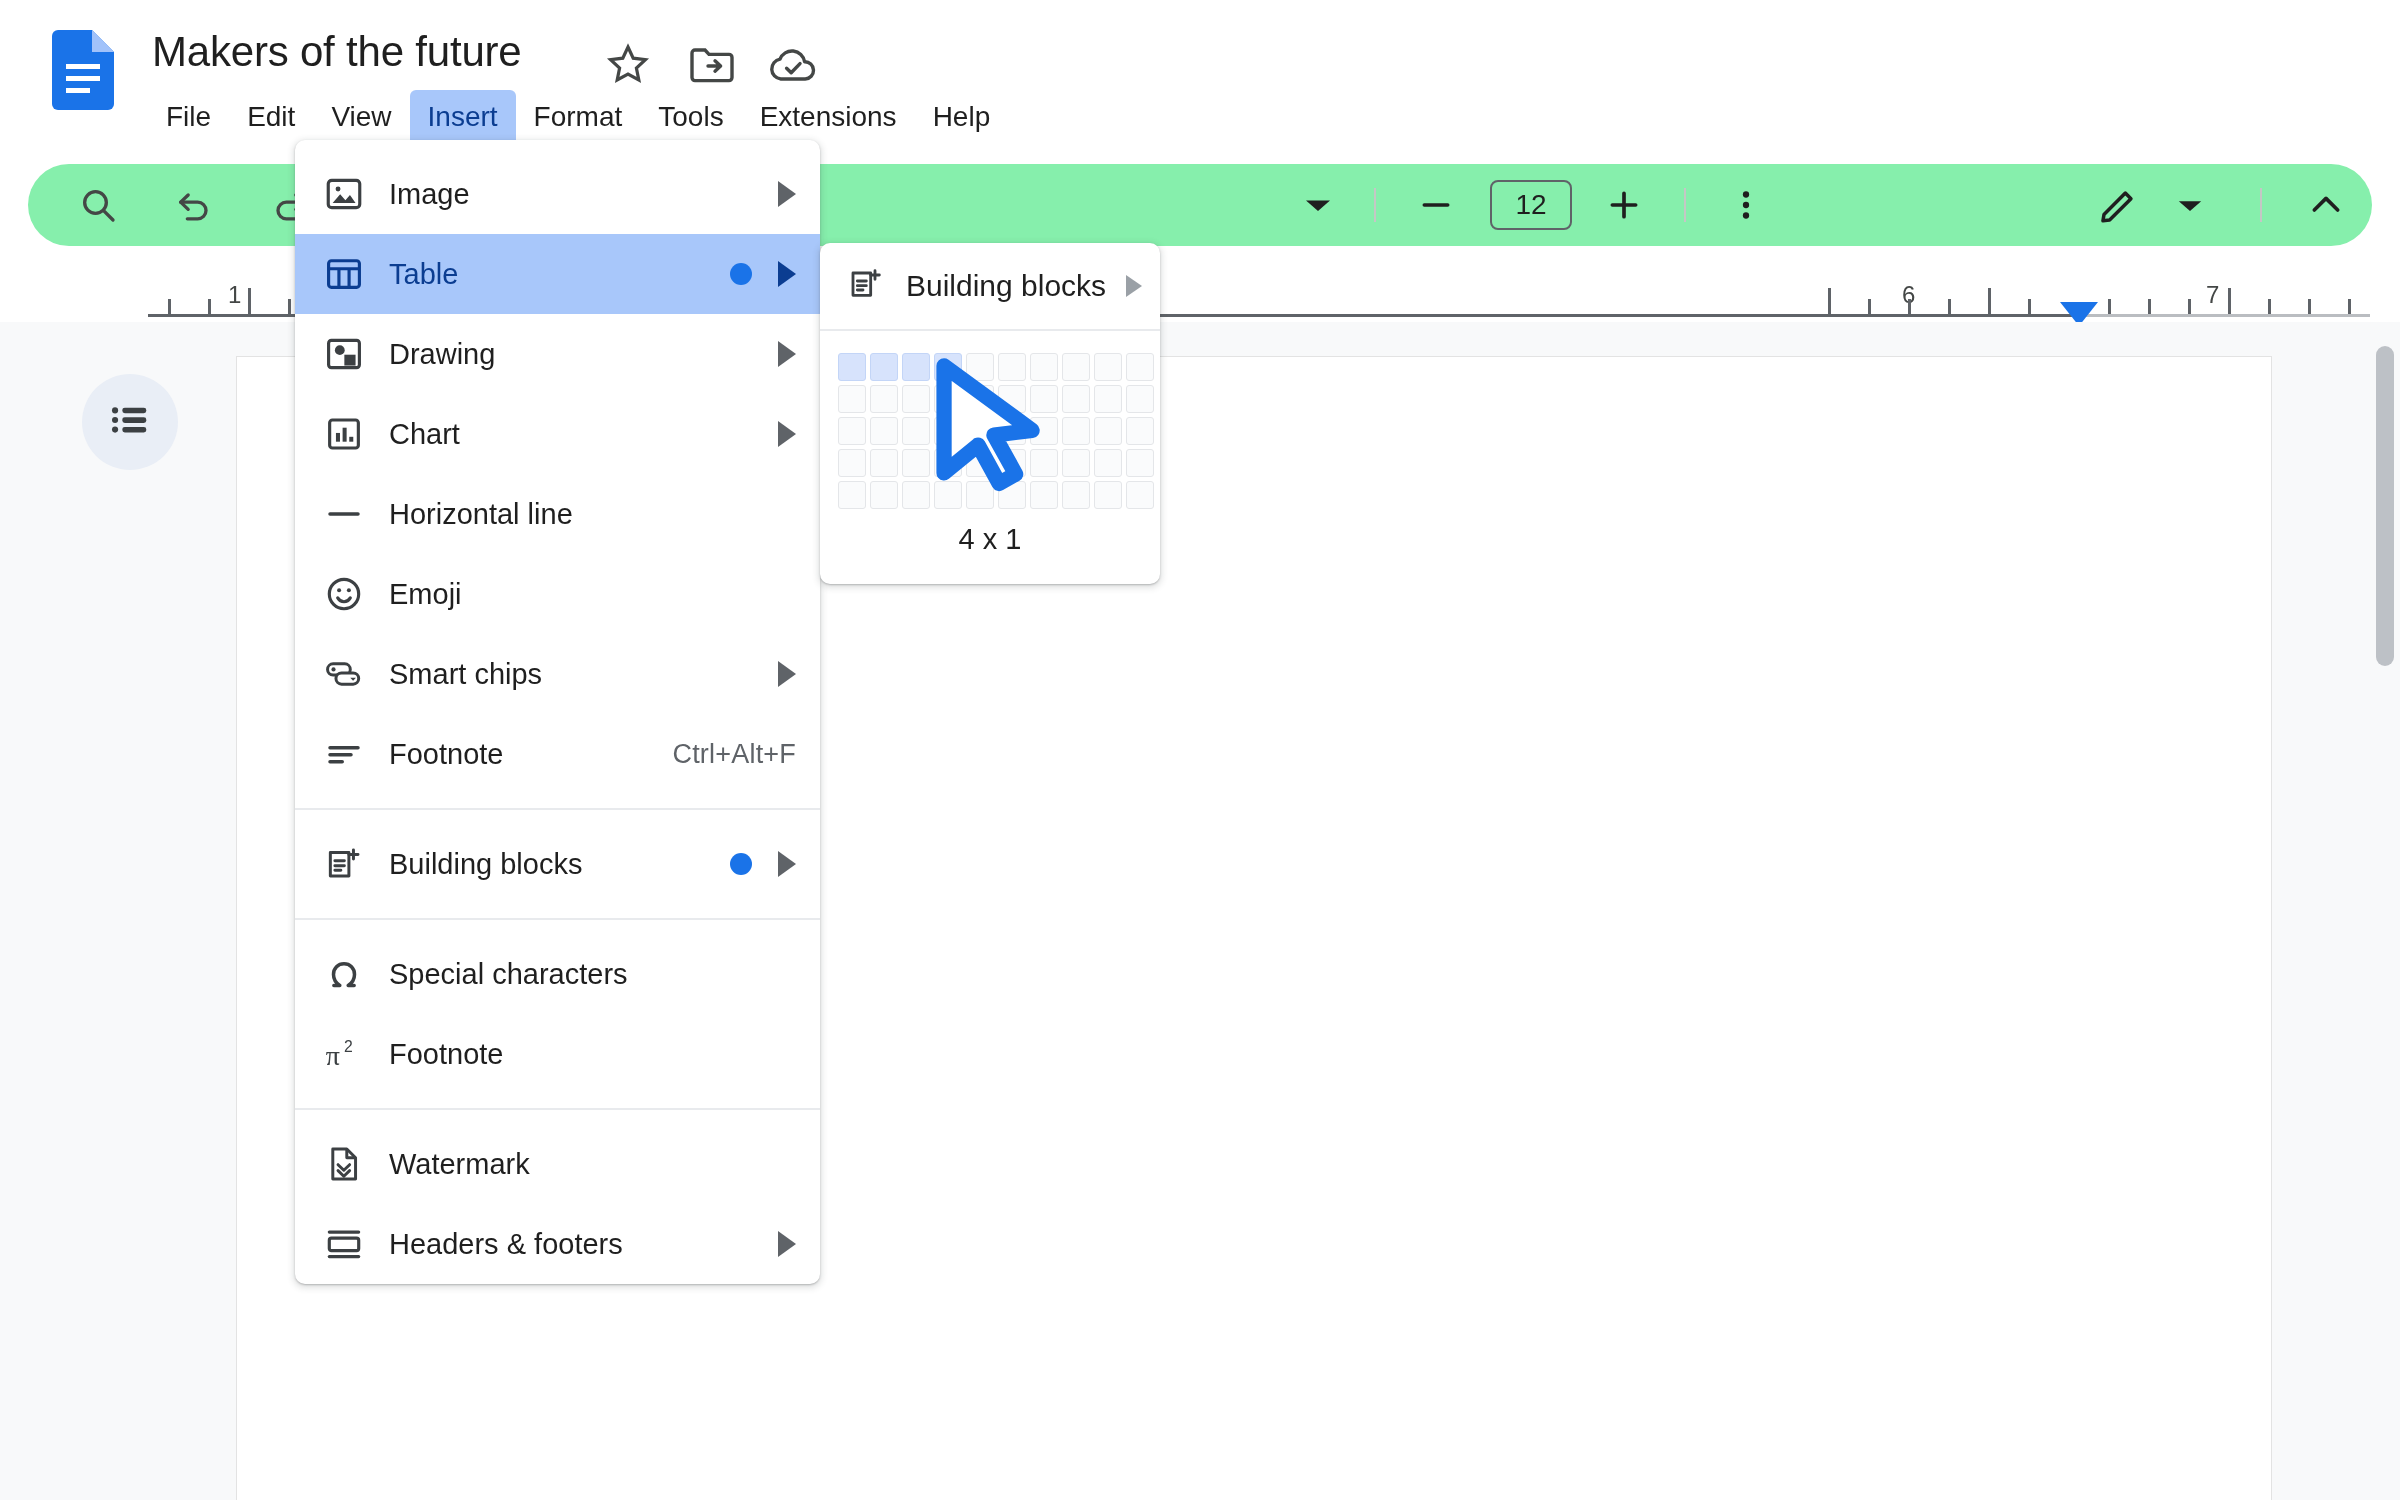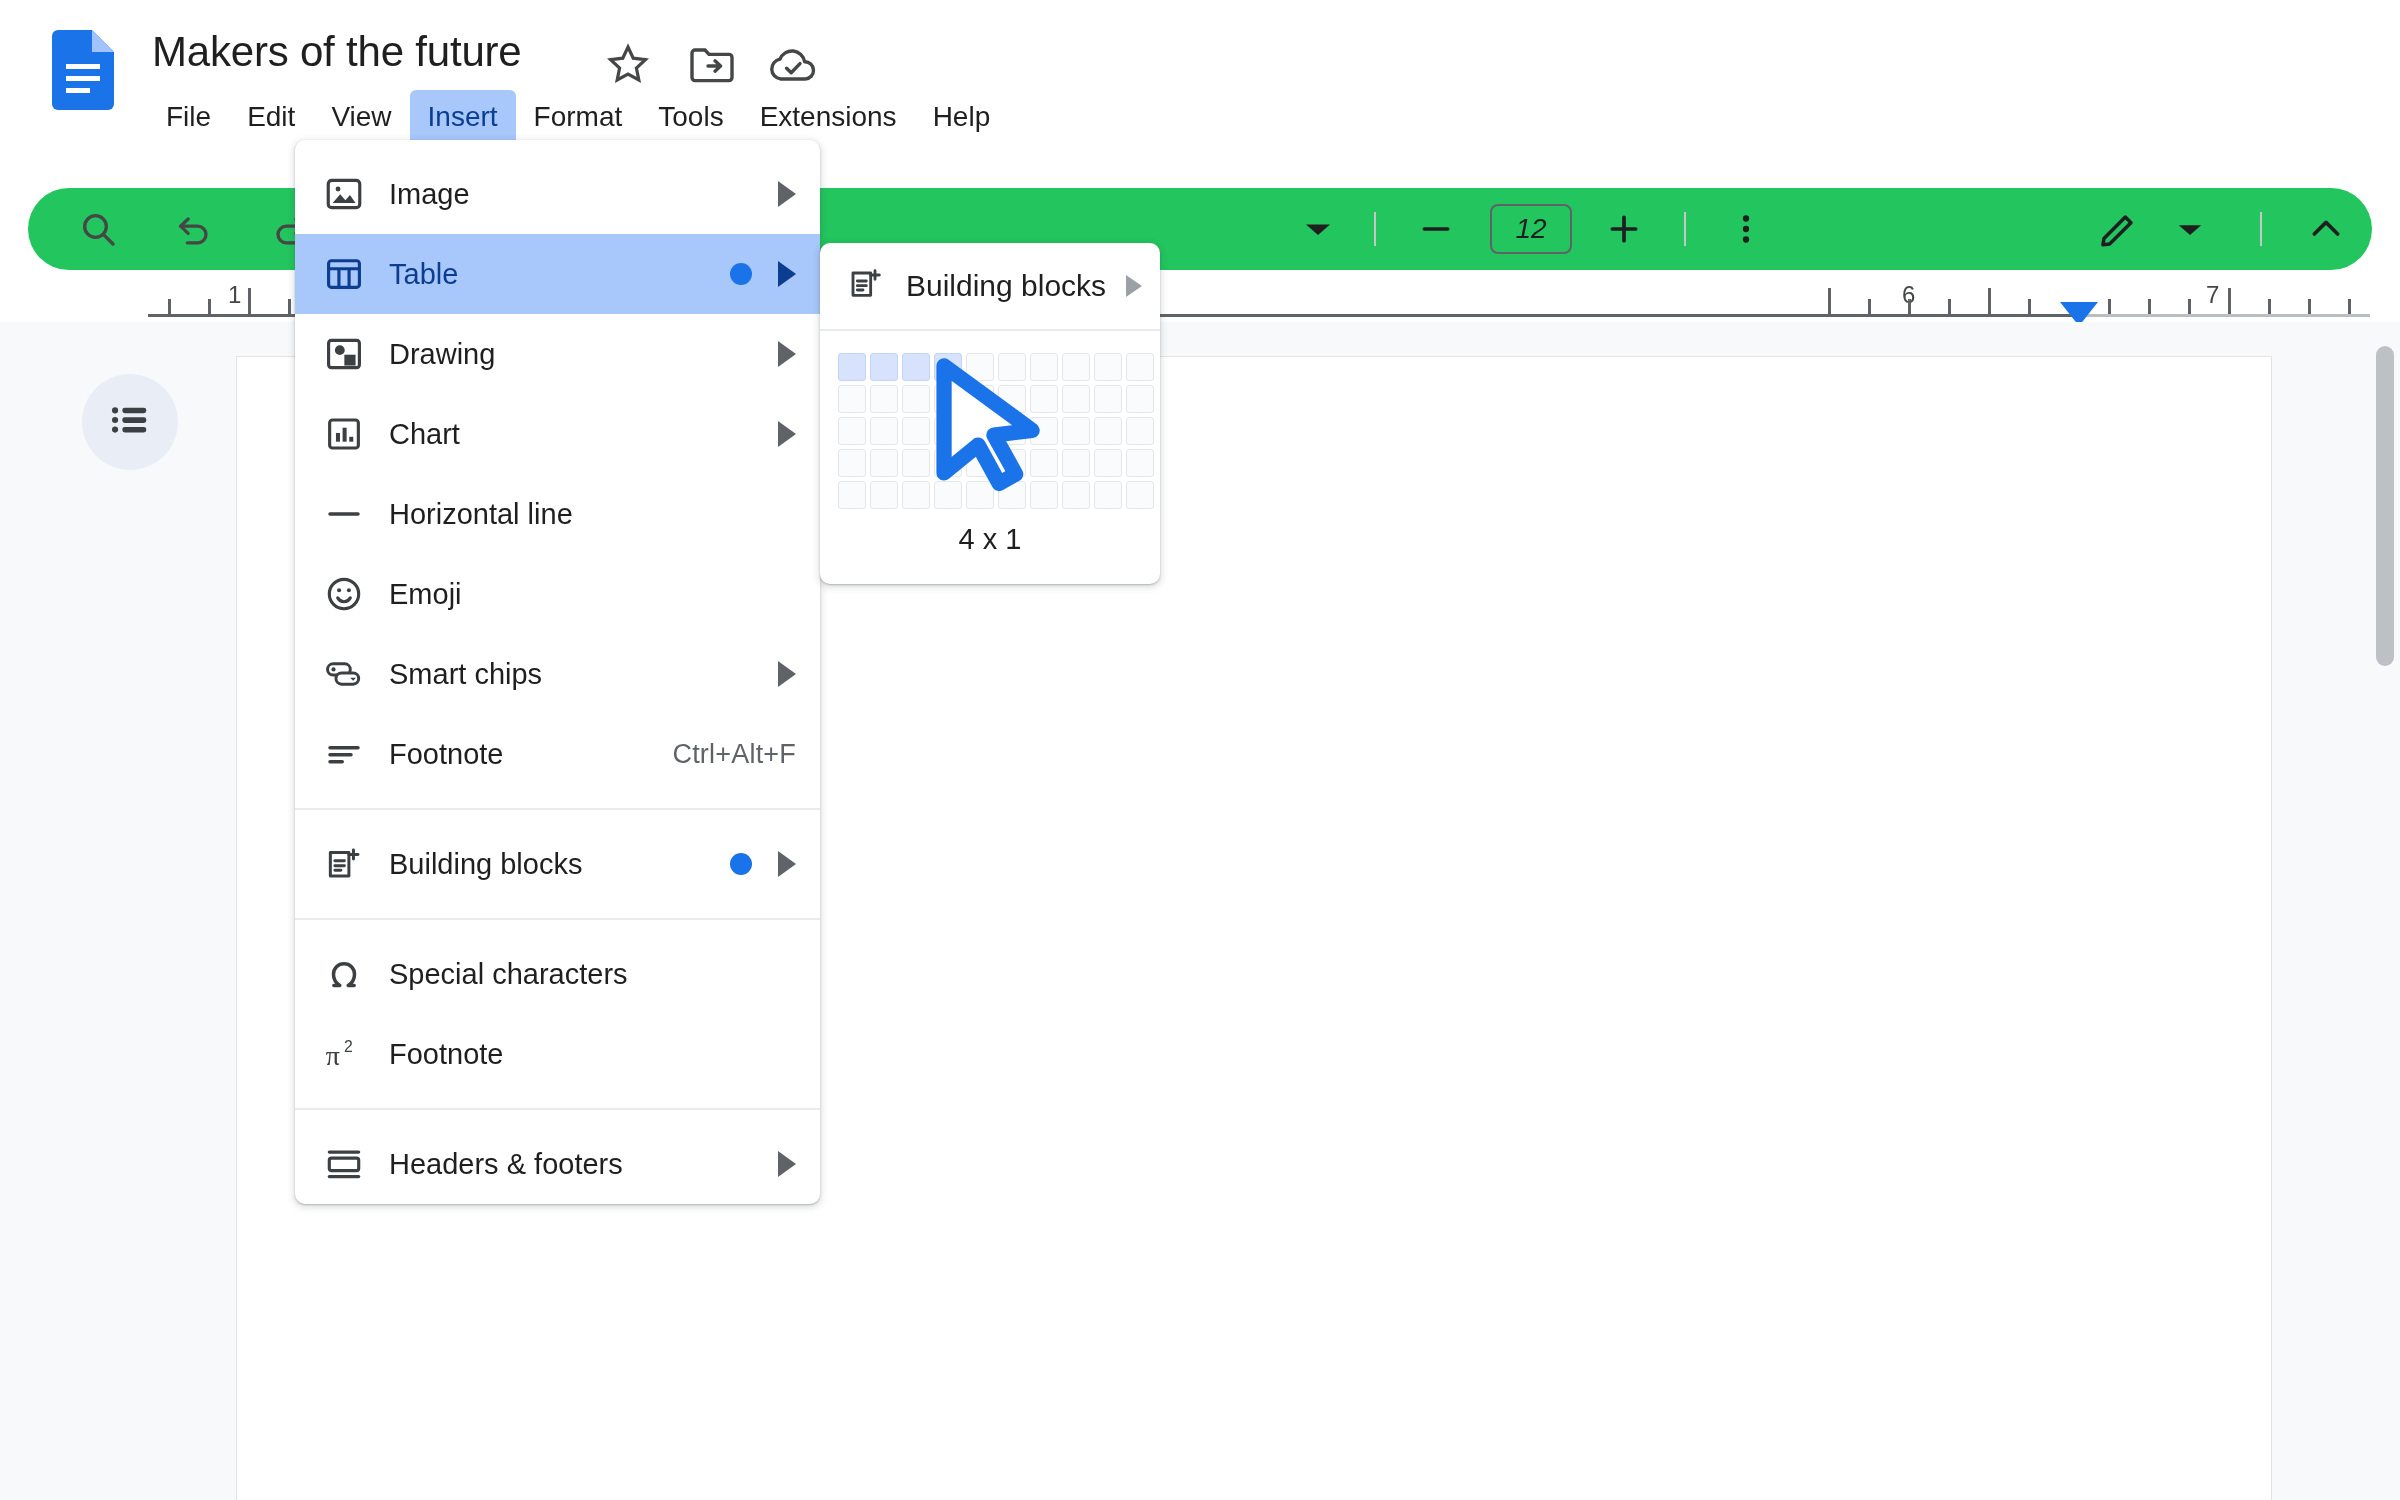--- a/index.html
+++ b/index.html
@@ -31,22 +31,22 @@
     font-size:28px; color:#1f1f1f; cursor:pointer; white-space:nowrap;
     border-radius:6px 6px 0 0;
   }
   .menu-item.active { background:#a8c7fa; color:#0b3d91; }
 
   
   .hdr-right { position:absolute; right:0; top:0; height:160px; width:1000px; }
 
   
   .toolbar {
-    position:absolute; left:28px; top:188px; width:2344px; height:82px;
-    background:#22c55e; border-radius:42px;font-style:italic;
+    position:absolute; left:28px; top:164px; width:2344px; height:82px;
+    background:#86efac; border-radius:42px;
   }
   .tb-btn {
     position:absolute; top:13px; width:56px; height:56px;
     display:flex; align-items:center; justify-content:center; cursor:pointer; border-radius:50%;
   }
   .tb-sep { position:absolute; top:24px; width:2px; height:34px; background:#c4c7c5; }
   .fontsize-box {
     position:absolute; top:16px; width:82px; height:50px;
     border:2px solid #5f6368; border-radius:8px;
     display:flex; align-items:center; justify-content:center;
@@ -463,20 +463,30 @@
           <text x="1.5" y="18.2" font-family="Liberation Serif, serif" font-size="16" fill="#3c4043">π</text>
           <text x="12" y="11" font-family="Liberation Sans, sans-serif" font-size="9" fill="#3c4043">2</text>
         </svg>
       </span>
       <span class="mi-label">Footnote</span>
     </div>
 
     <div class="mi-sep"></div>
 
 
+    <div class="mi">
+      <span class="mi-ico">
+        <svg viewBox="0 0 24 24" width="42" height="42" fill="none" stroke="#3c4043" stroke-width="1.7" stroke-linejoin="round">
+          <path d="M5.6 3.4h8l5 5v12.2h-13z"></path>
+          <path d="M13.6 3.4v5h5"></path>
+          <path d="M8.6 12.4l3.3 3.2 3.3-3.2M8.6 15.8l3.3 3.2 3.3-3.2" stroke-linecap="round"></path>
+        </svg>
+      </span>
+      <span class="mi-label">Watermark</span>
+    </div>
 
     <div class="mi">
       <span class="mi-ico">
         <svg viewBox="0 0 24 24" width="42" height="42" fill="none" stroke="#3c4043" stroke-width="1.8" stroke-linecap="round">
           <path d="M3.6 5.2h16.8"></path>
           <rect x="3.6" y="8.6" width="16.8" height="7.2" rx="1.2"></rect>
           <path d="M3.6 19.2h16.8"></path>
         </svg>
       </span>
       <span class="mi-label">Headers &amp; footers</span>

